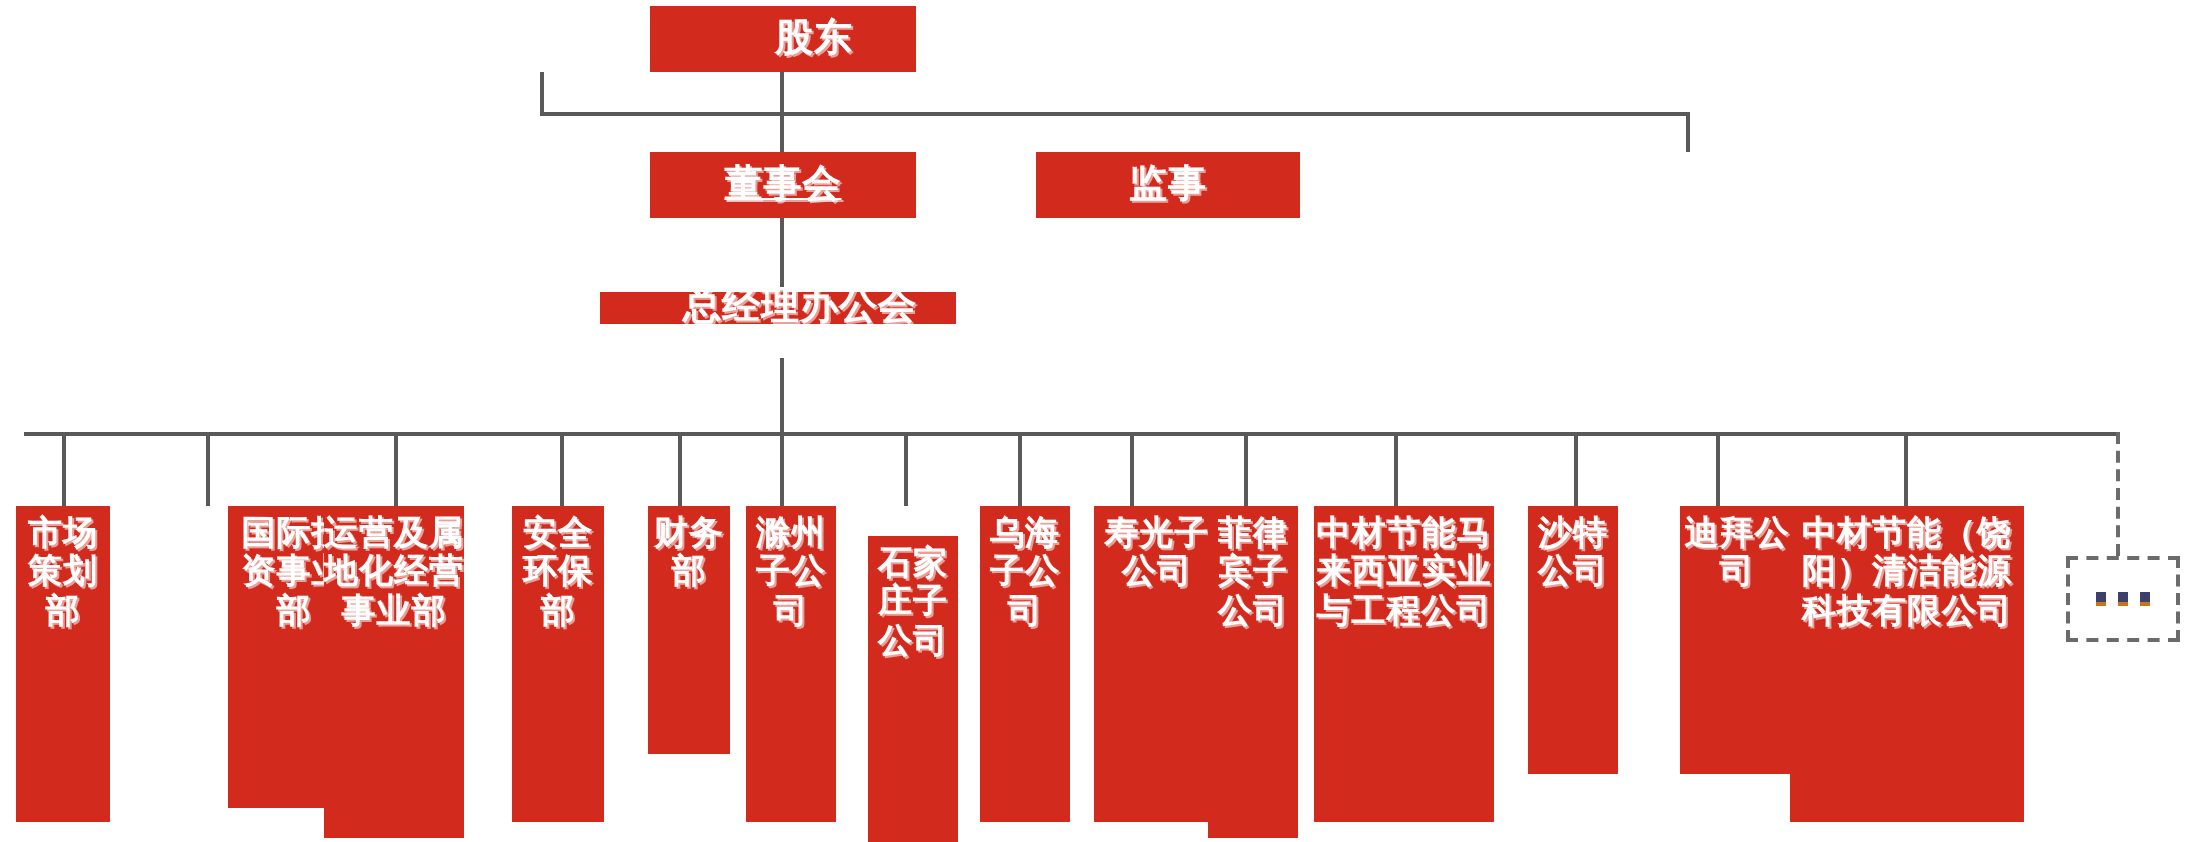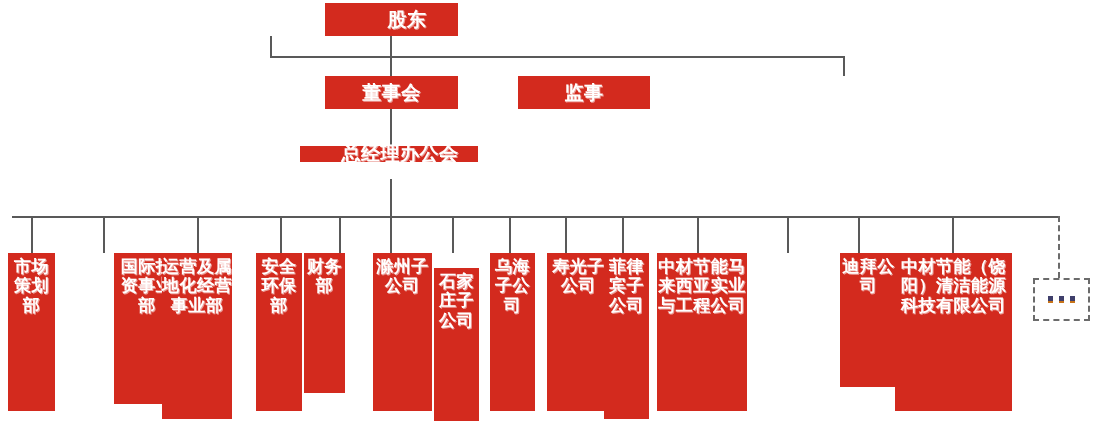--- a/index.html
+++ b/index.html
@@ -86,21 +86,21 @@
 
   <div class="node top" style="left:325px; top:3px; width:133px; height:33px;padding-left:31px;">
     <span class="node-label">股东</span>
   </div>
 
   <div class="line v" style="left:270px; top:36px; height:22px;"></div>
   <div class="line h" style="left:270px; top:56px; width:575px;"></div>
   <div class="line v" style="left:390px; top:36px; height:40px;"></div>
   <div class="line v" style="left:843px; top:56px; height:20px;"></div>
 
-  <div class="node top" style="left:325px; top:76px; width:133px; height:33px;">
+  <div class="node top" style="left:325px; top:76px; width:133px; height:33px;text-decoration:underline;">
     <span class="node-label">董事会</span>
   </div>
   <div class="node top" style="left:518px; top:76px; width:132px; height:33px;">
     <span class="node-label">监事</span>
   </div>
 
   <div class="line v" style="left:390px; top:109px; height:37px;"></div>
 
   <div class="node top" style="left:300px; top:146px; width:178px; height:16px;padding-left:22px;">
     <span class="node-label">总经理办公会</span>
@@ -134,25 +134,25 @@
   </div>
 
   <div class="node leaf" style="left:162px; top:253px; width:70px; height:166px;">
     <span class="node-label">运营及属地化经营事业部</span>
   </div>
 
   <div class="node leaf" style="left:256px; top:253px; width:46px; height:158px;">
     <span class="node-label">安全环保部</span>
   </div>
 
-  <div class="node leaf" style="left:304px; top:253px; width:41px; height:140px;">
+  <div class="node leaf" style="left:324px; top:253px; width:41px; height:124px;">
     <span class="node-label">财务部</span>
   </div>
 
-  <div class="node leaf" style="left:373px; top:253px; width:59px; height:158px;">
+  <div class="node leaf" style="left:373px; top:253px; width:45px; height:158px;">
     <span class="node-label">滁州子公司</span>
   </div>
 
   <div class="node leaf" style="left:434px; top:268px; width:45px; height:166px;">
     <span class="node-label">石家庄子公司</span>
   </div>
 
   <div class="node leaf" style="left:490px; top:253px; width:45px; height:158px;">
     <span class="node-label">乌海子公司</span>
   </div>
@@ -162,20 +162,23 @@
   </div>
 
   <div class="node leaf" style="left:604px; top:253px; width:45px; height:166px;">
     <span class="node-label">菲律宾子公司</span>
   </div>
 
   <div class="node leaf" style="left:657px; top:253px; width:90px; height:158px;">
     <span class="node-label">中材节能马来西亚实业与工程公司</span>
   </div>
 
+  <div class="node leaf" style="left:764px; top:253px; width:45px; height:134px;">
+    <span class="node-label">沙特公司</span>
+  </div>
 
   <div class="node leaf" style="left:840px; top:253px; width:57px; height:134px;">
     <span class="node-label">迪拜公司</span>
   </div>
 
   <div class="node leaf" style="left:895px; top:253px; width:117px; height:158px;">
     <span class="node-label">中材节能（饶阳）清洁能源科技有限公司</span>
   </div>
 
   <div class="placeholder" style="left:1033px; top:278px; width:57px; height:43px;">

